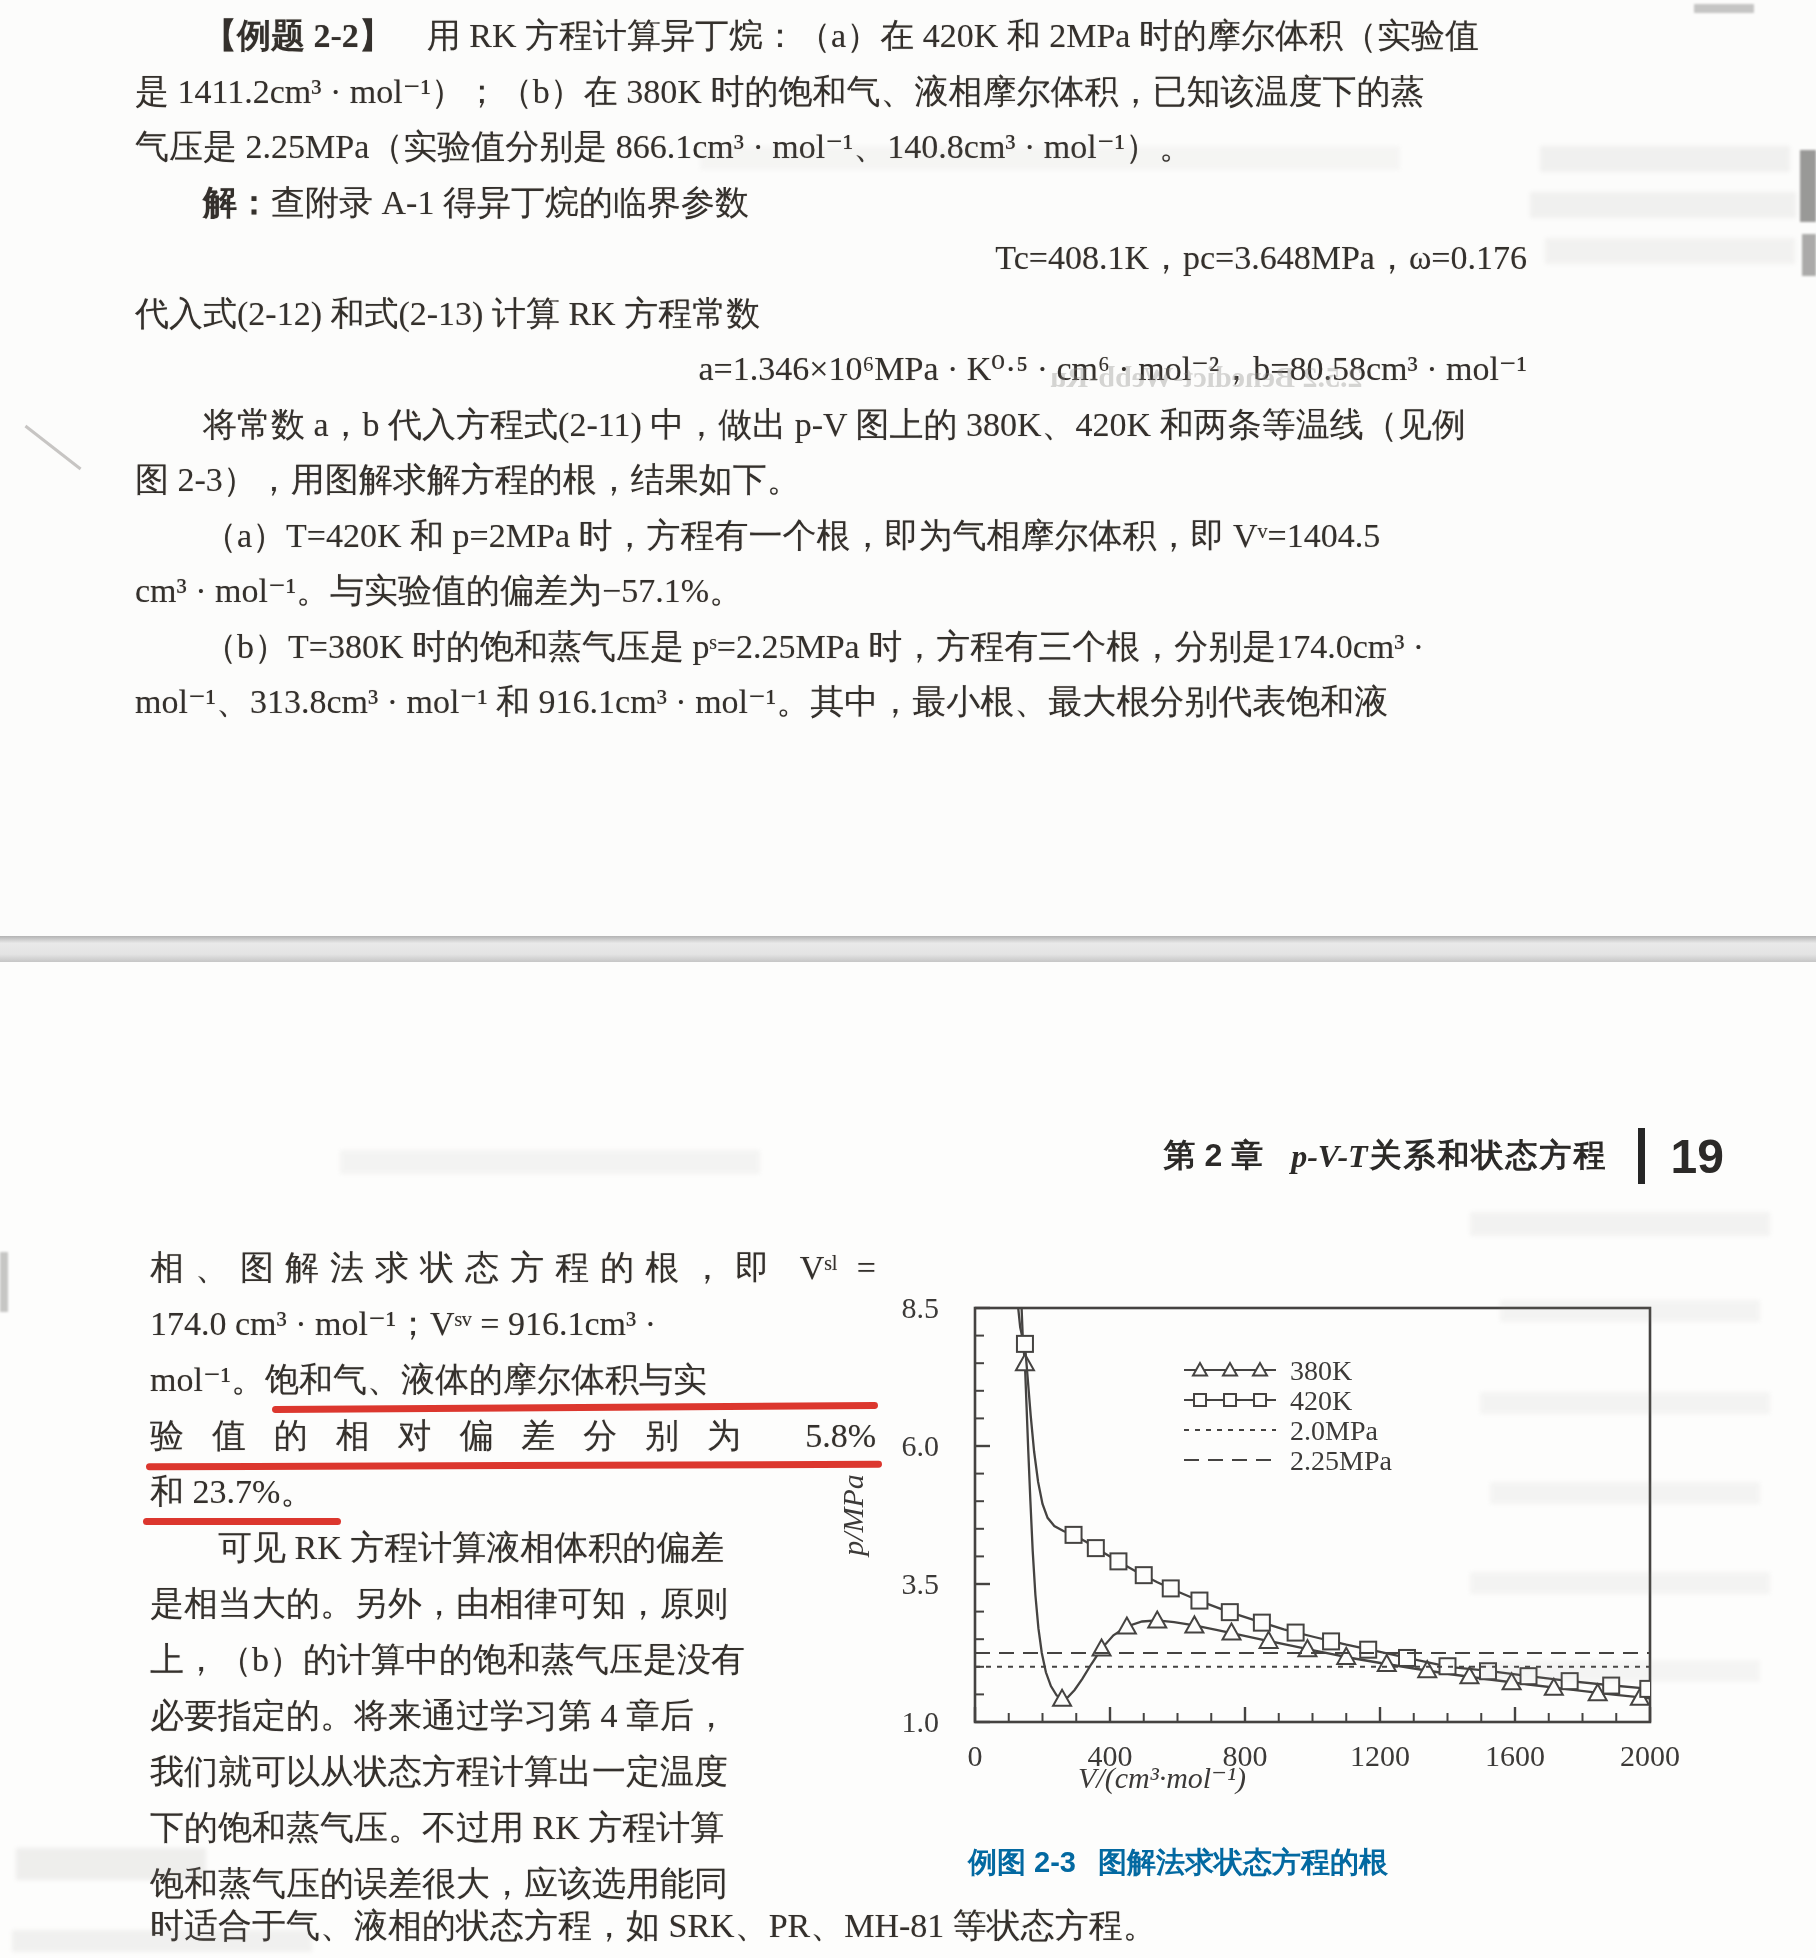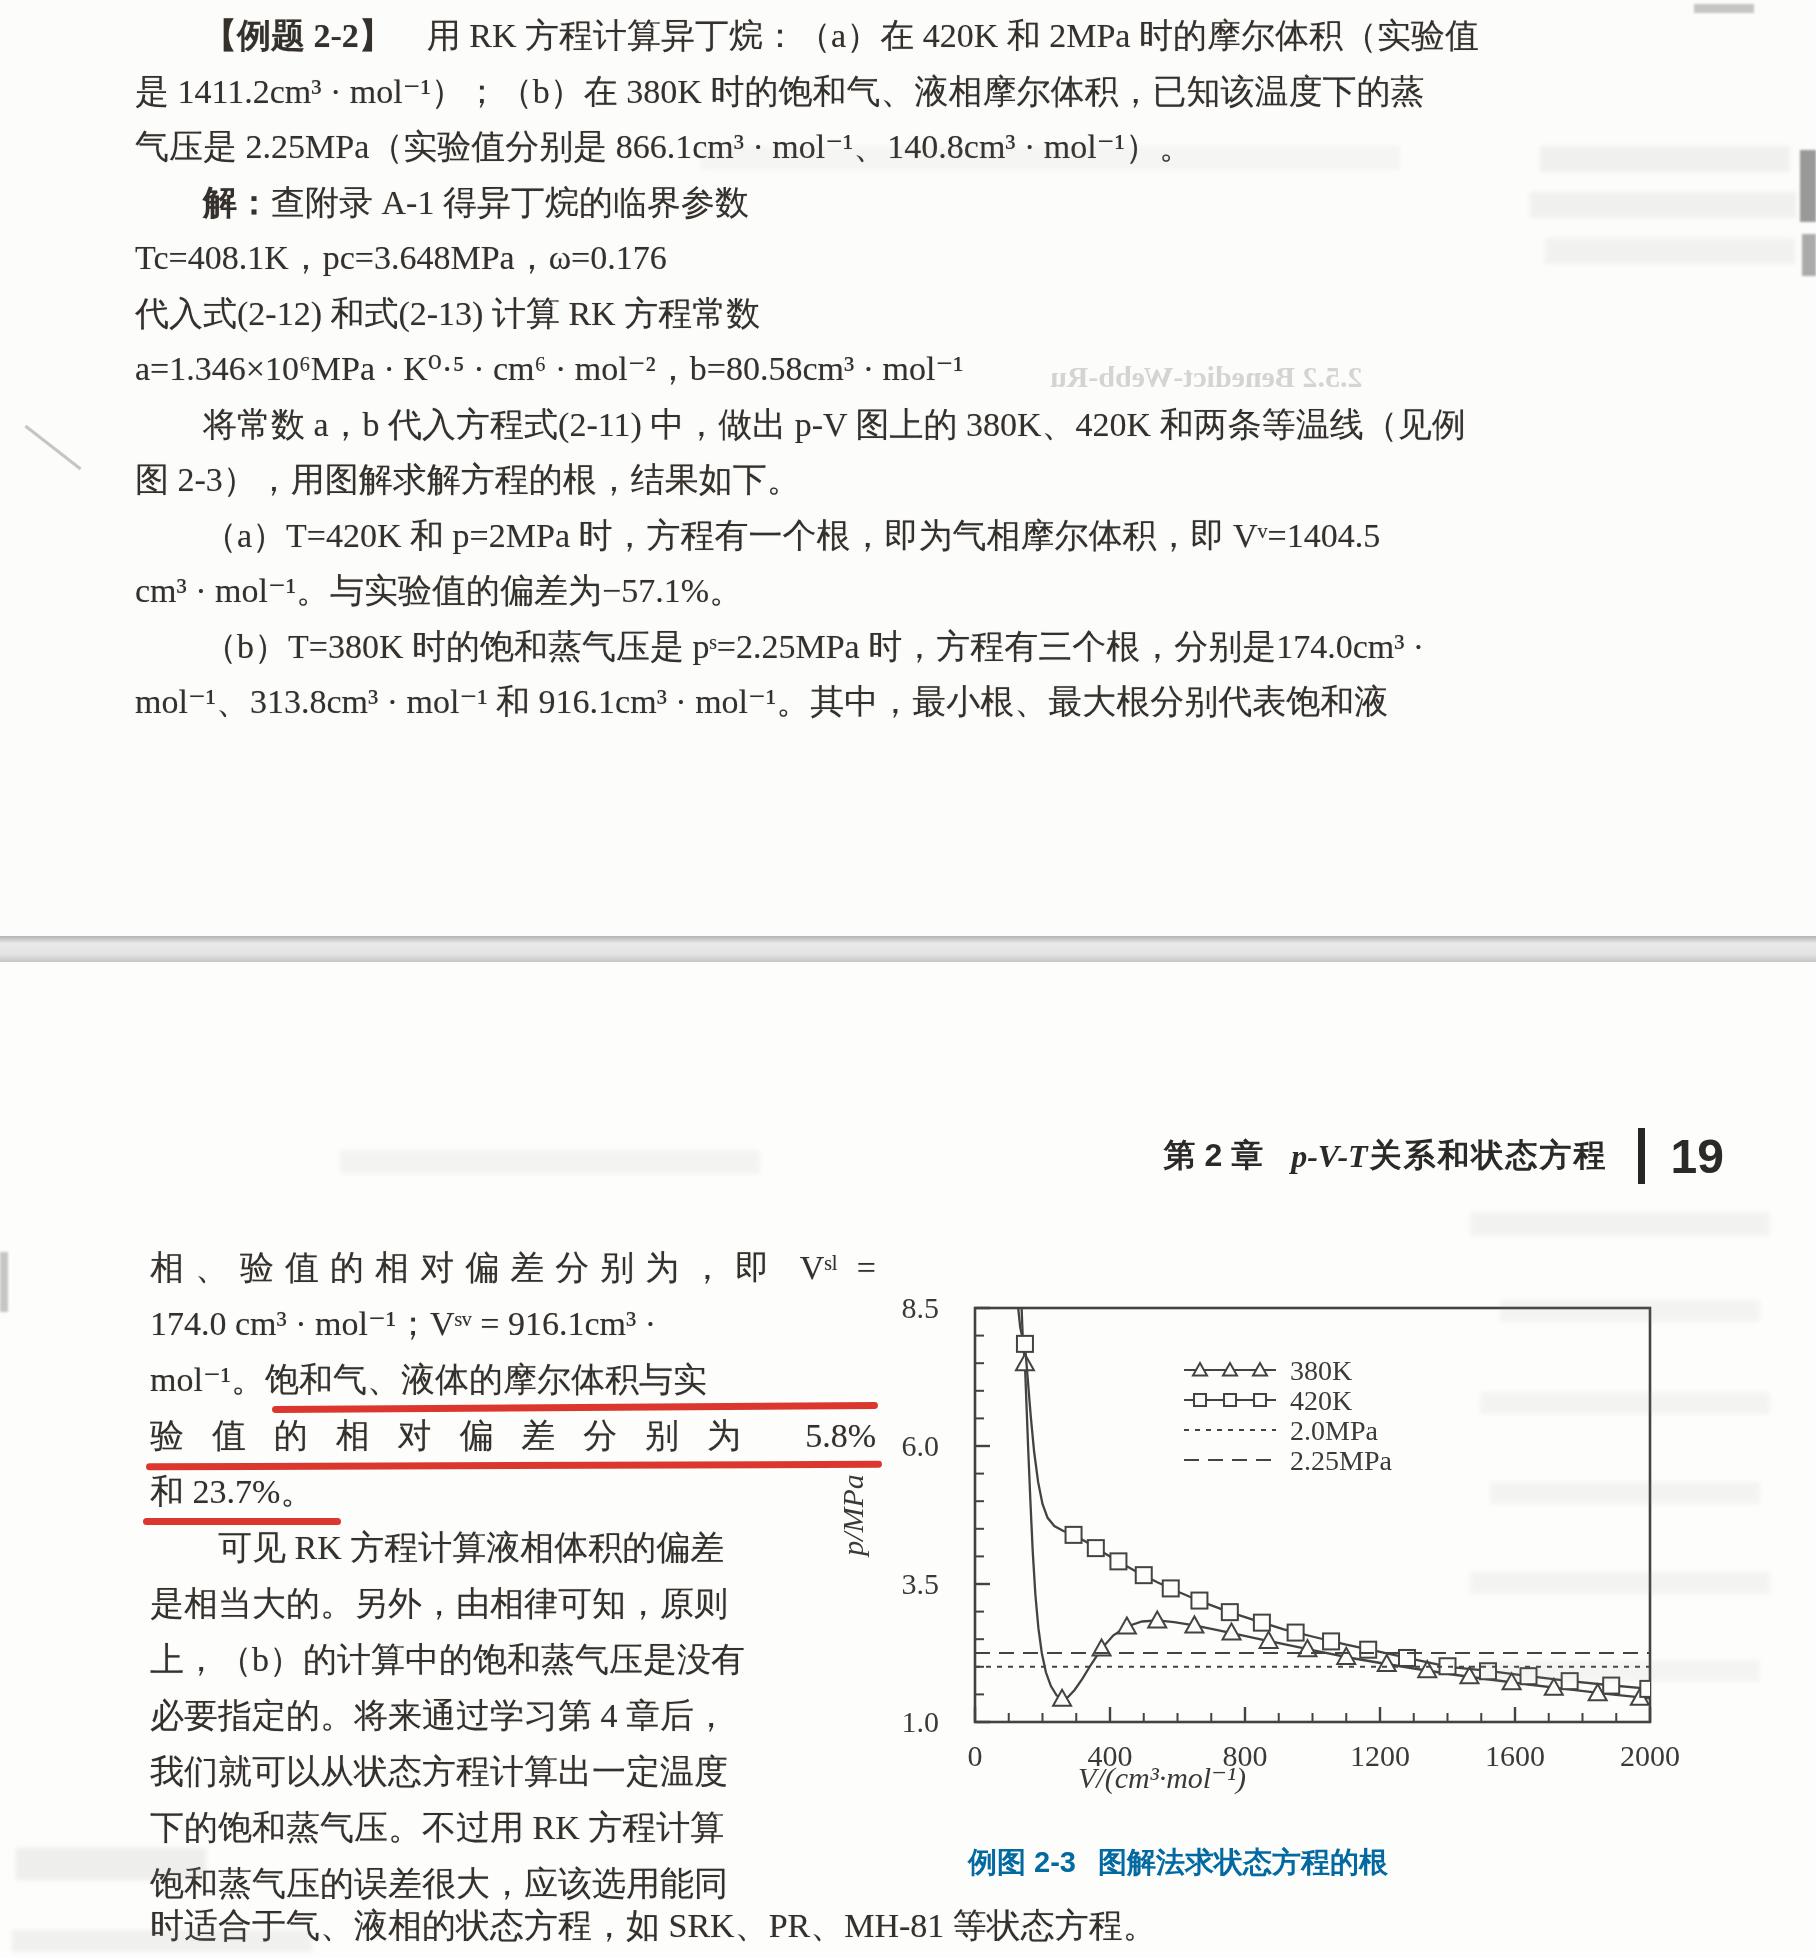--- a/index.html
+++ b/index.html
@@ -20,21 +20,21 @@
   #page2{top:962px;height:996px;background:#fdfdfc;}
 
   
   #p1-text{
     position:absolute;left:135px;top:8px;width:1392px;
     font-size:34px;line-height:55.5px;
     text-shadow:0 0 1px rgba(70,60,50,.35);
   }
   .tline{white-space:nowrap;}
   .indent{padding-left:68px;}
-  .center{text-align:left;}
+  .center{text-align:right;}
   .b{font-weight:700;}
 
   
   #hdr{
     position:absolute;top:1124px;right:92px;height:64px;
     display:flex;align-items:center;
     font-family:"Liberation Sans","DejaVu Sans",sans-serif;
     color:#2c2a28;
   }
   #hdr .chap{font-size:32px;font-weight:700;margin-right:28px;}
@@ -119,21 +119,21 @@
 
 <div id="hdr">
   <span class="chap">第 2 章</span>
   <span class="tmath">p-V-T</span>
   <span class="trest">关系和状态方程</span>
   <span class="vbar"></span>
   <span class="pgnum">19</span>
 </div>
 
 <div id="lcol">
-  <div class="tline just">相、验值的相对偏差分别为，即 Vˢˡ =</div>
+  <div class="tline just">相、图解法求状态方程的根，即 Vˢˡ =</div>
   <div class="tline">174.0 cm³ · mol⁻¹；Vˢᵛ = 916.1cm³ ·</div>
   <div class="tline">mol⁻¹。饱和气、液体的摩尔体积与实</div>
   <div class="tline just">验值的相对偏差分别为 5.8%</div>
   <div class="tline">和 23.7%。</div>
   <div class="tline indent">可见 RK 方程计算液相体积的偏差</div>
   <div class="tline">是相当大的。另外，由相律可知，原则</div>
   <div class="tline">上，（b）的计算中的饱和蒸气压是没有</div>
   <div class="tline">必要指定的。将来通过学习第 4 章后，</div>
   <div class="tline">我们就可以从状态方程计算出一定温度</div>
   <div class="tline">下的饱和蒸气压。不过用 RK 方程计算</div>

